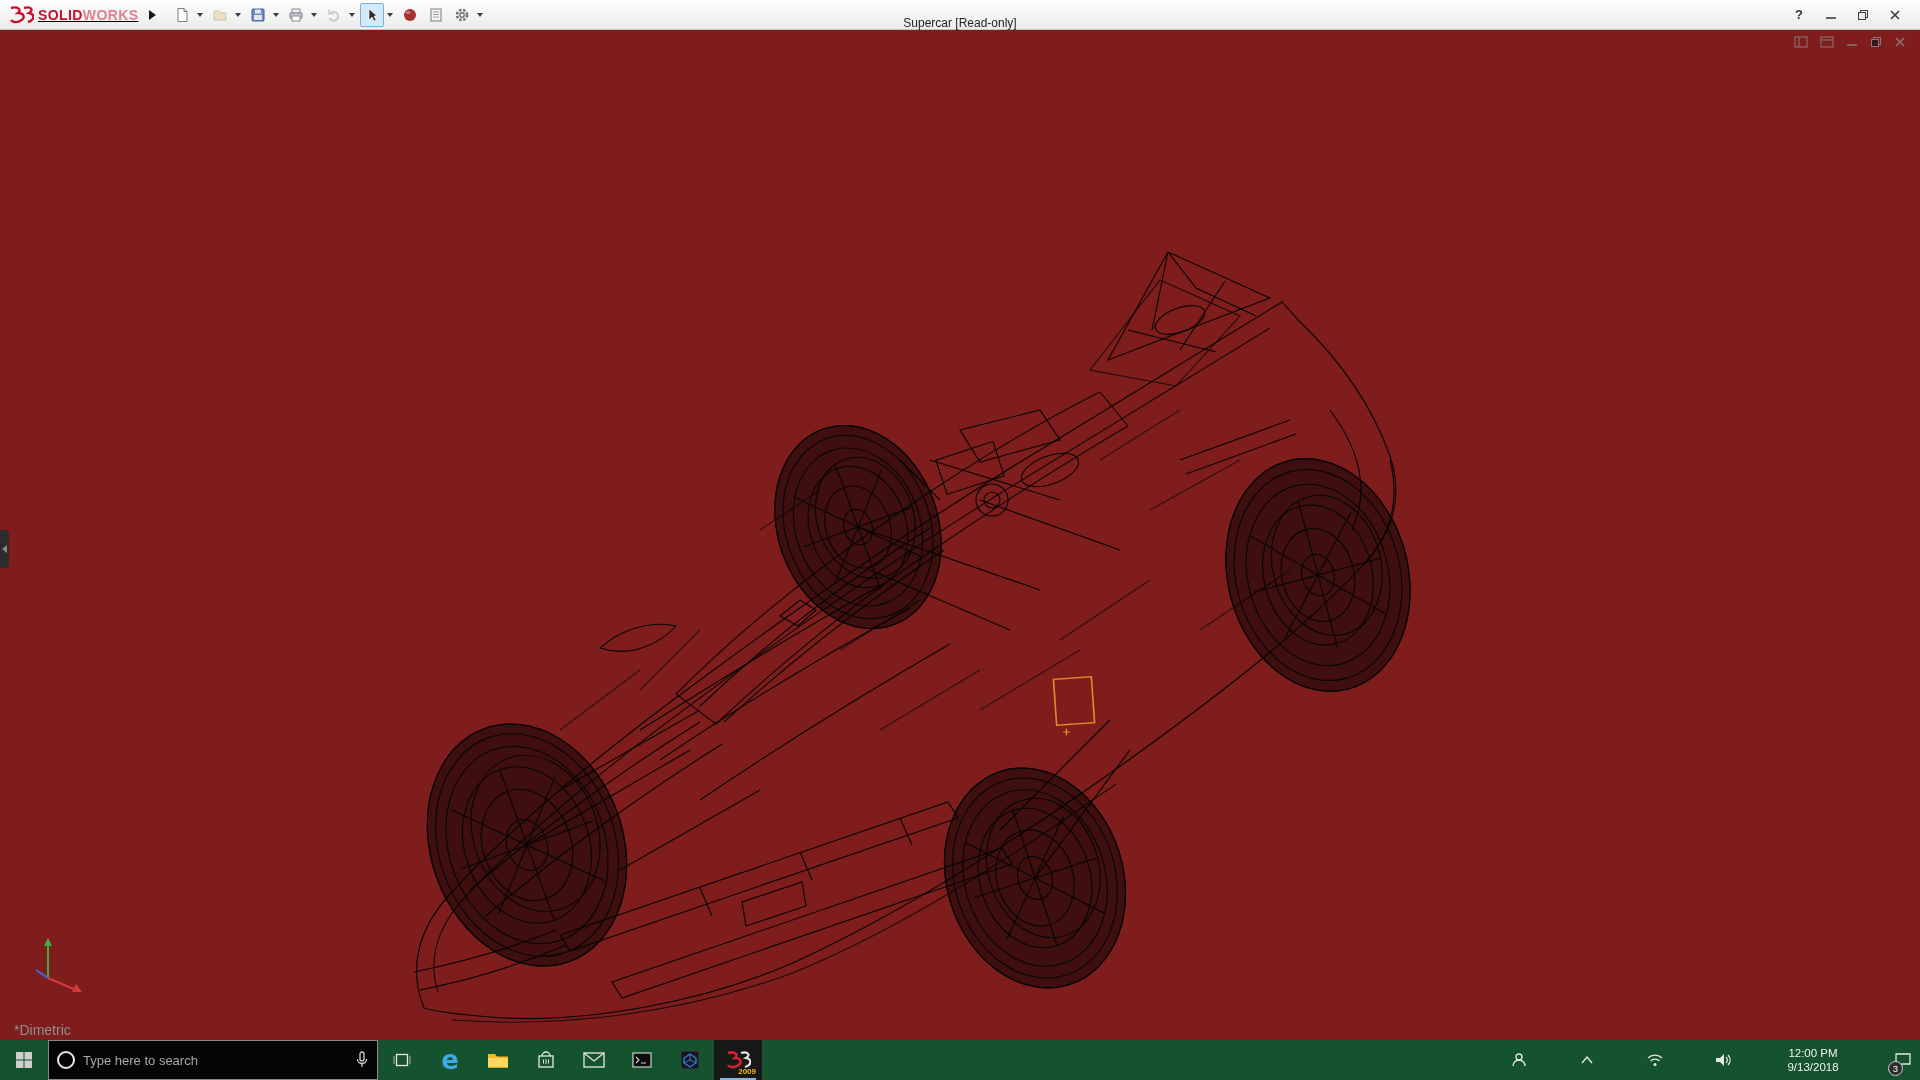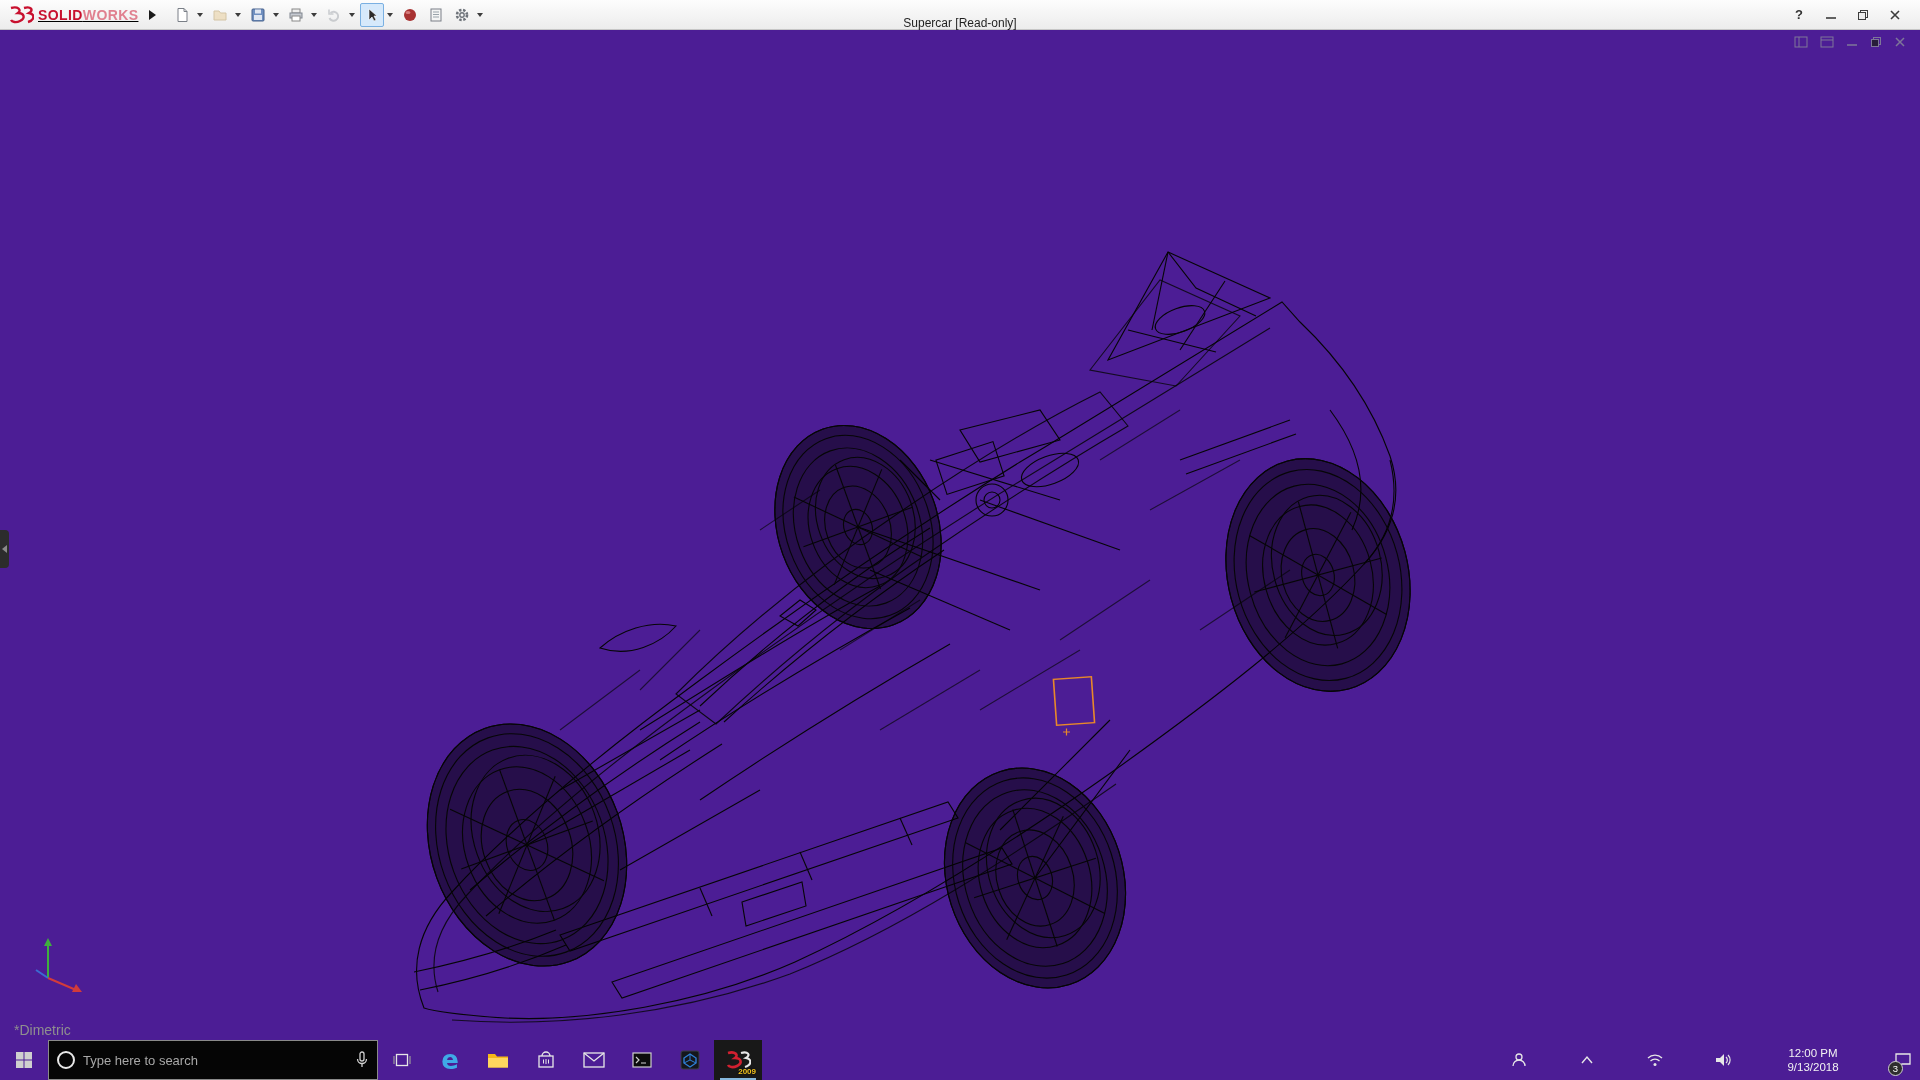--- a/index.html
+++ b/index.html
@@ -24,33 +24,33 @@
   .tbtn.disabled { opacity:.55; }
   .caret { width:12px; height:24px; display:flex; align-items:center; justify-content:center; }
   .caret i { width:0;height:0;border-left:3.5px solid transparent;border-right:3.5px solid transparent;border-top:4px solid #3c3c3c; }
   .doc-title { position:absolute; left:0; right:0; top:8px; height:30px; line-height:30px;
                text-align:center; font-size:12px; color:#1f1f1f; pointer-events:none; }
   .win-controls { margin-left:auto; display:flex; align-items:center; gap:6px; padding-right:8px; z-index:2; }
   .wbtn { width:26px; height:22px; display:flex; align-items:center; justify-content:center; }
   .help-q { font-size:13px; font-weight:bold; color:#333; }
 
   
-  .viewport { position:relative; height:1010px; background:#4c1d95; }
+  .viewport { position:relative; height:1010px; background:#7f1d1d; }
   .scene { position:absolute; inset:0; width:100%; height:100%; }
   .doc-controls { position:absolute; top:6px; right:14px; display:flex; gap:12px; align-items:center; opacity:.75; }
   .doc-controls span { display:flex; }
   .left-tab { position:absolute; left:0; top:500px; width:9px; height:38px;
               background:#2c2c2c; border-radius:0 4px 4px 0;
               display:flex; align-items:center; justify-content:center; }
   .left-tab i { width:0;height:0;border-top:4px solid transparent;border-bottom:4px solid transparent;border-right:5px solid #8a8a8a; }
   .triad { position:absolute; left:22px; bottom:38px; }
   .view-label { position:absolute; left:14px; bottom:2px; color:#8f8f8f; font-size:14px; }
 
   
-  .taskbar { height:40px; background:#4c1d95; display:flex; align-items:stretch; position:relative; }
+  .taskbar { height:40px; background:#14532d; display:flex; align-items:stretch; position:relative; }
   .tkbtn { width:48px; display:flex; align-items:center; justify-content:center; position:relative; }
   .searchbox { width:330px; display:flex; align-items:center; gap:8px; background:#050505;
                border:1px solid #8a8a8a; padding:0 8px; }
   .cortana-ring { width:18px; height:18px; border:2px solid #e8e8e8; border-radius:50%; flex:0 0 auto; }
   .searchbox input { flex:1; background:transparent; border:none; outline:none;
                      color:#bdbdbd; font-size:13px; font-family:"Liberation Sans", sans-serif; }
   .searchbox input::placeholder { color:#a8a8a8; }
   .edge-e { font-size:26px; font-weight:bold; color:#3fa9e6; font-family:"DejaVu Sans", sans-serif; line-height:1; }
   .sw-wrap { position:relative; width:30px; height:30px; display:flex; align-items:center; justify-content:center; }
   .sw-year { position:absolute; right:-3px; bottom:-1px; font-size:8px; font-weight:bold; color:#f2c21f;

